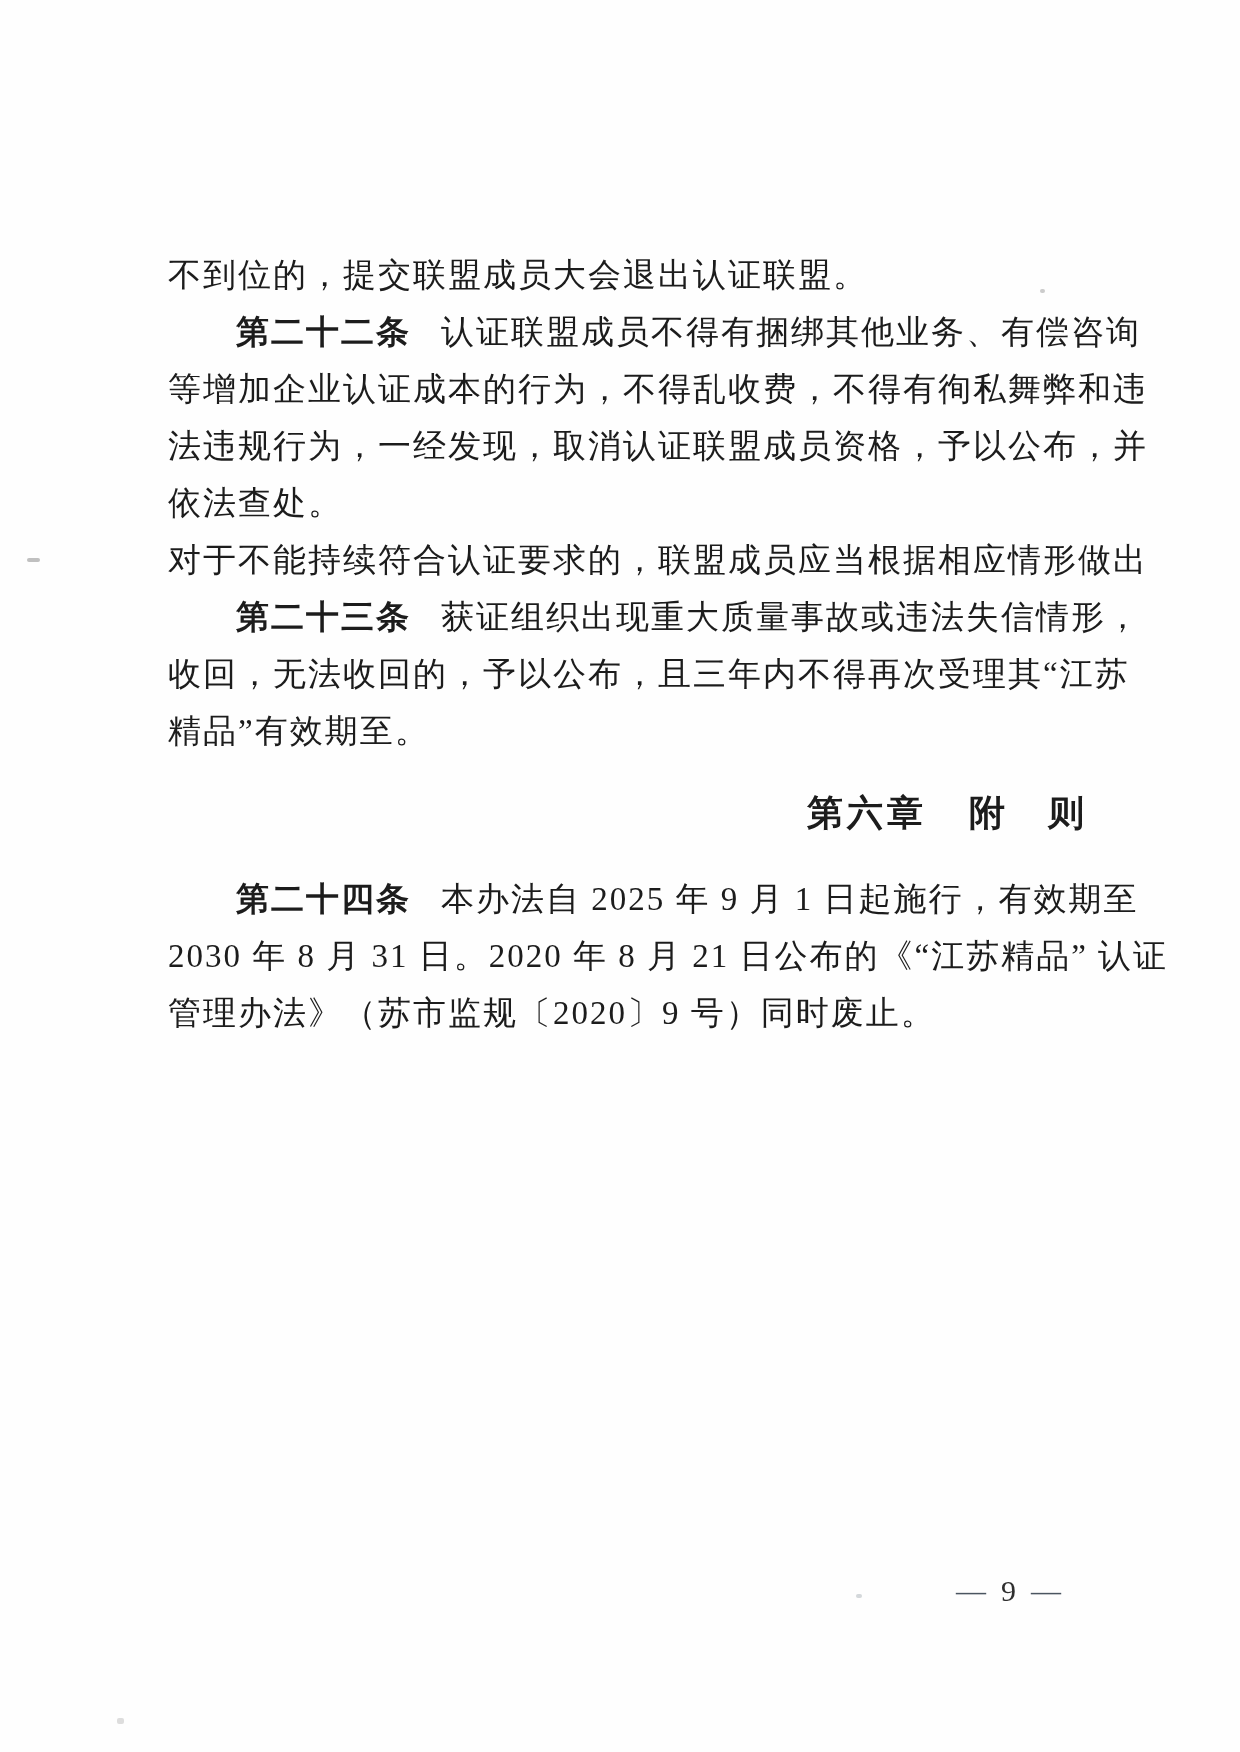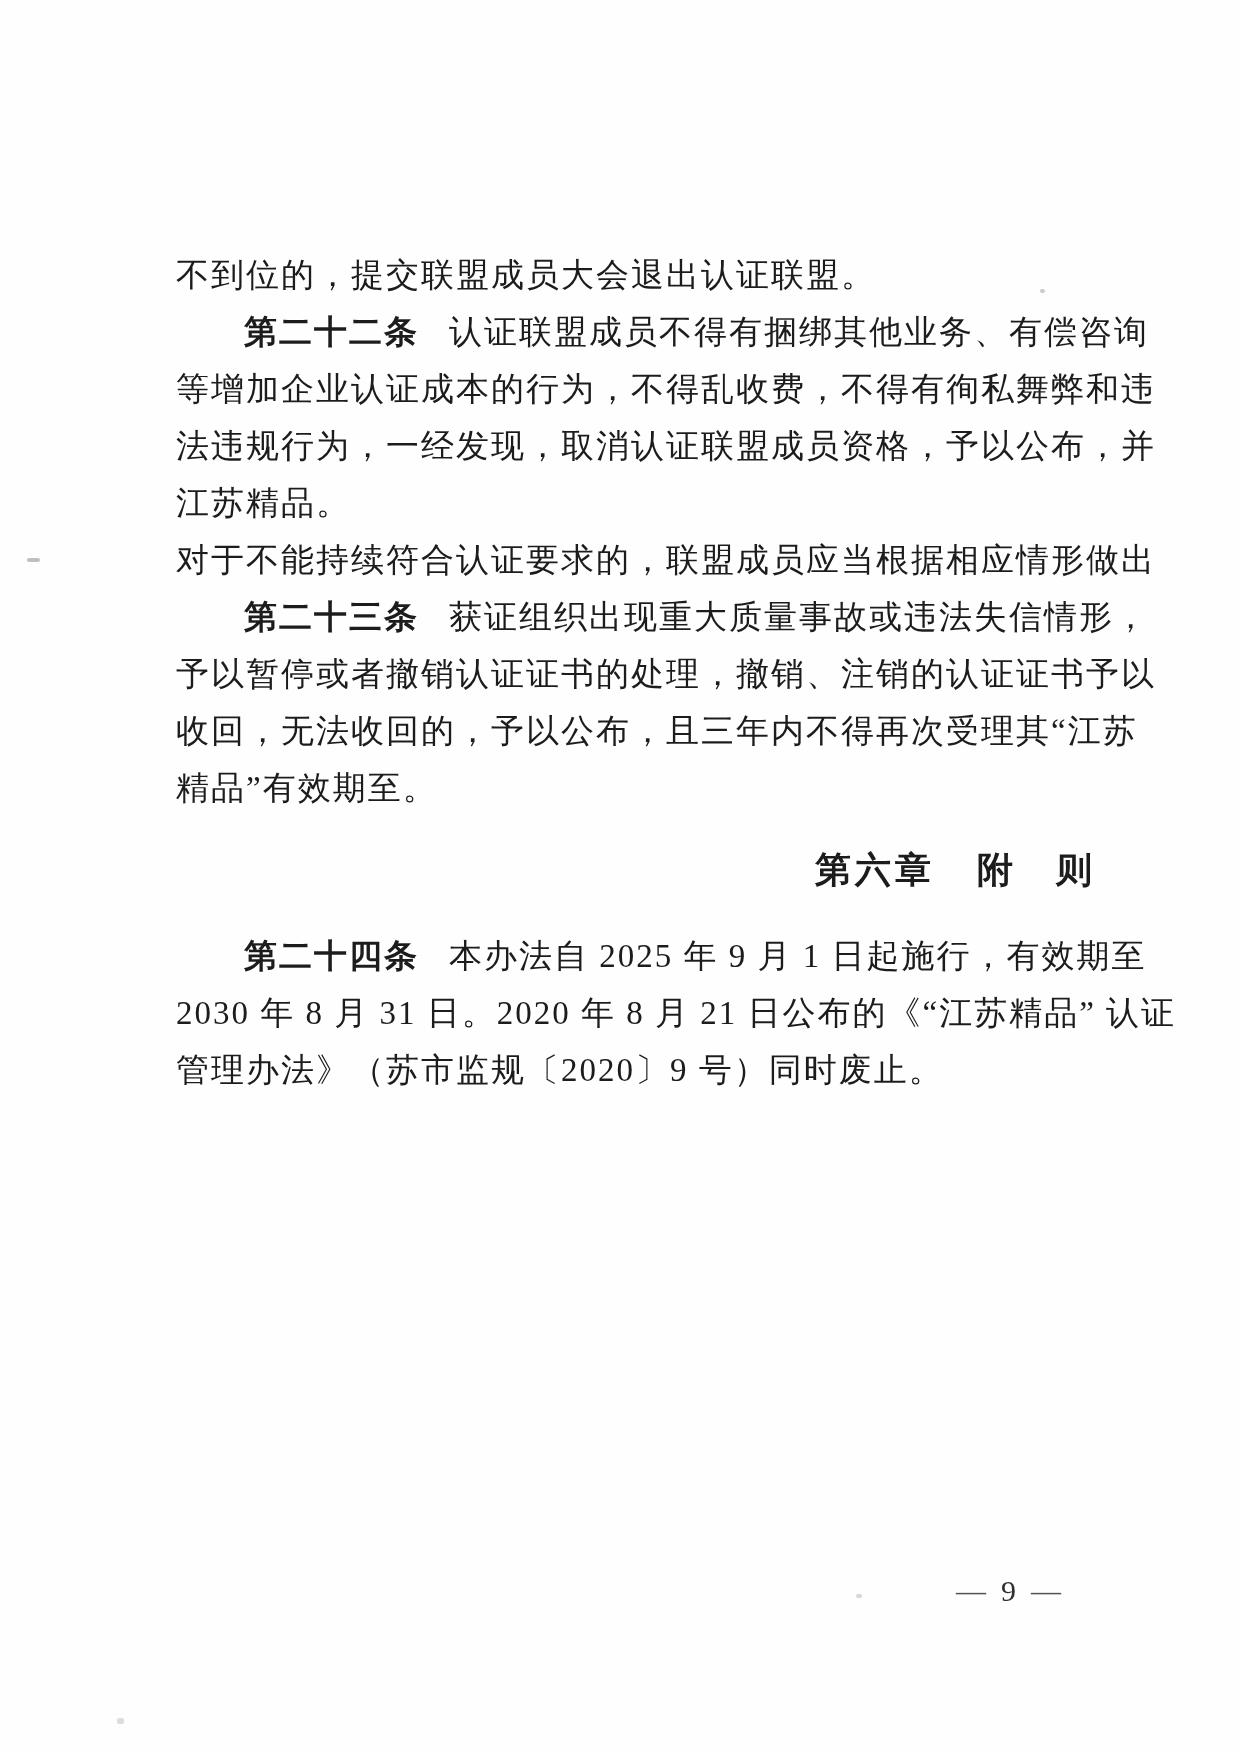--- a/index.html
+++ b/index.html
@@ -7,21 +7,21 @@
     position:relative;
     width:1240px;height:1752px;
     margin:0 auto;
     background:#fefefe;
     font-family:"Liberation Serif","DejaVu Serif",serif;
     color:#1c1c1c;
     overflow:hidden;
   }
   .text-block{
     position:absolute;
-    left:176px;top:247px;
+    left:168px;top:247px;
     width:920px;
   }
   .line{
     height:57px;
     line-height:57px;
     font-size:33px;
     letter-spacing:2px;
     text-align:justify;
     text-align-last:justify;
     white-space:nowrap;
@@ -72,27 +72,26 @@
   <div class="text-block">
 
     <div class="line last"><span class="num"></span><span>不到位的，提交联盟成员大会退出认证联盟。</span></div>
 
     <div class="line indent"><span class="num">第二十二条</span><span>认证联盟成员不得有捆绑其他业务、有偿咨询</span></div>
 
     <div class="line"><span class="num"></span><span>等增加企业认证成本的行为，不得乱收费，不得有徇私舞弊和违</span></div>
 
     <div class="line"><span class="num"></span><span>法违规行为，一经发现，取消认证联盟成员资格，予以公布，并</span></div>
 
-    <div class="line last"><span class="num"></span><span>江苏精品。</span></div>
+    <div class="line last"><span class="num"></span><span>依法查处。</span></div>
 
     <div class="line"><span class="num"></span><span>对于不能持续符合认证要求的，联盟成员应当根据相应情形做出</span></div>
 
     <div class="line indent"><span class="num">第二十三条</span><span>获证组织出现重大质量事故或违法失信情形，</span></div>
 
-    <div class="line"><span class="num"></span><span>予以暂停或者撤销认证证书的处理，撤销、注销的认证证书予以</span></div>
 
     <div class="line"><span class="num"></span><span>收回，无法收回的，予以公布，且三年内不得再次受理其“江苏</span></div>
 
     <div class="line last"><span class="num"></span><span>精品”有效期至。</span></div>
 
     <div class="chapter"><span class="chapter-label">第六章</span><span class="chapter-title">附 则</span></div>
 
     <div class="closing">
       <div class="line indent"><span class="num">第二十四条</span><span>本办法自 2025 年 9 月 1 日起施行，有效期至</span></div>
 

